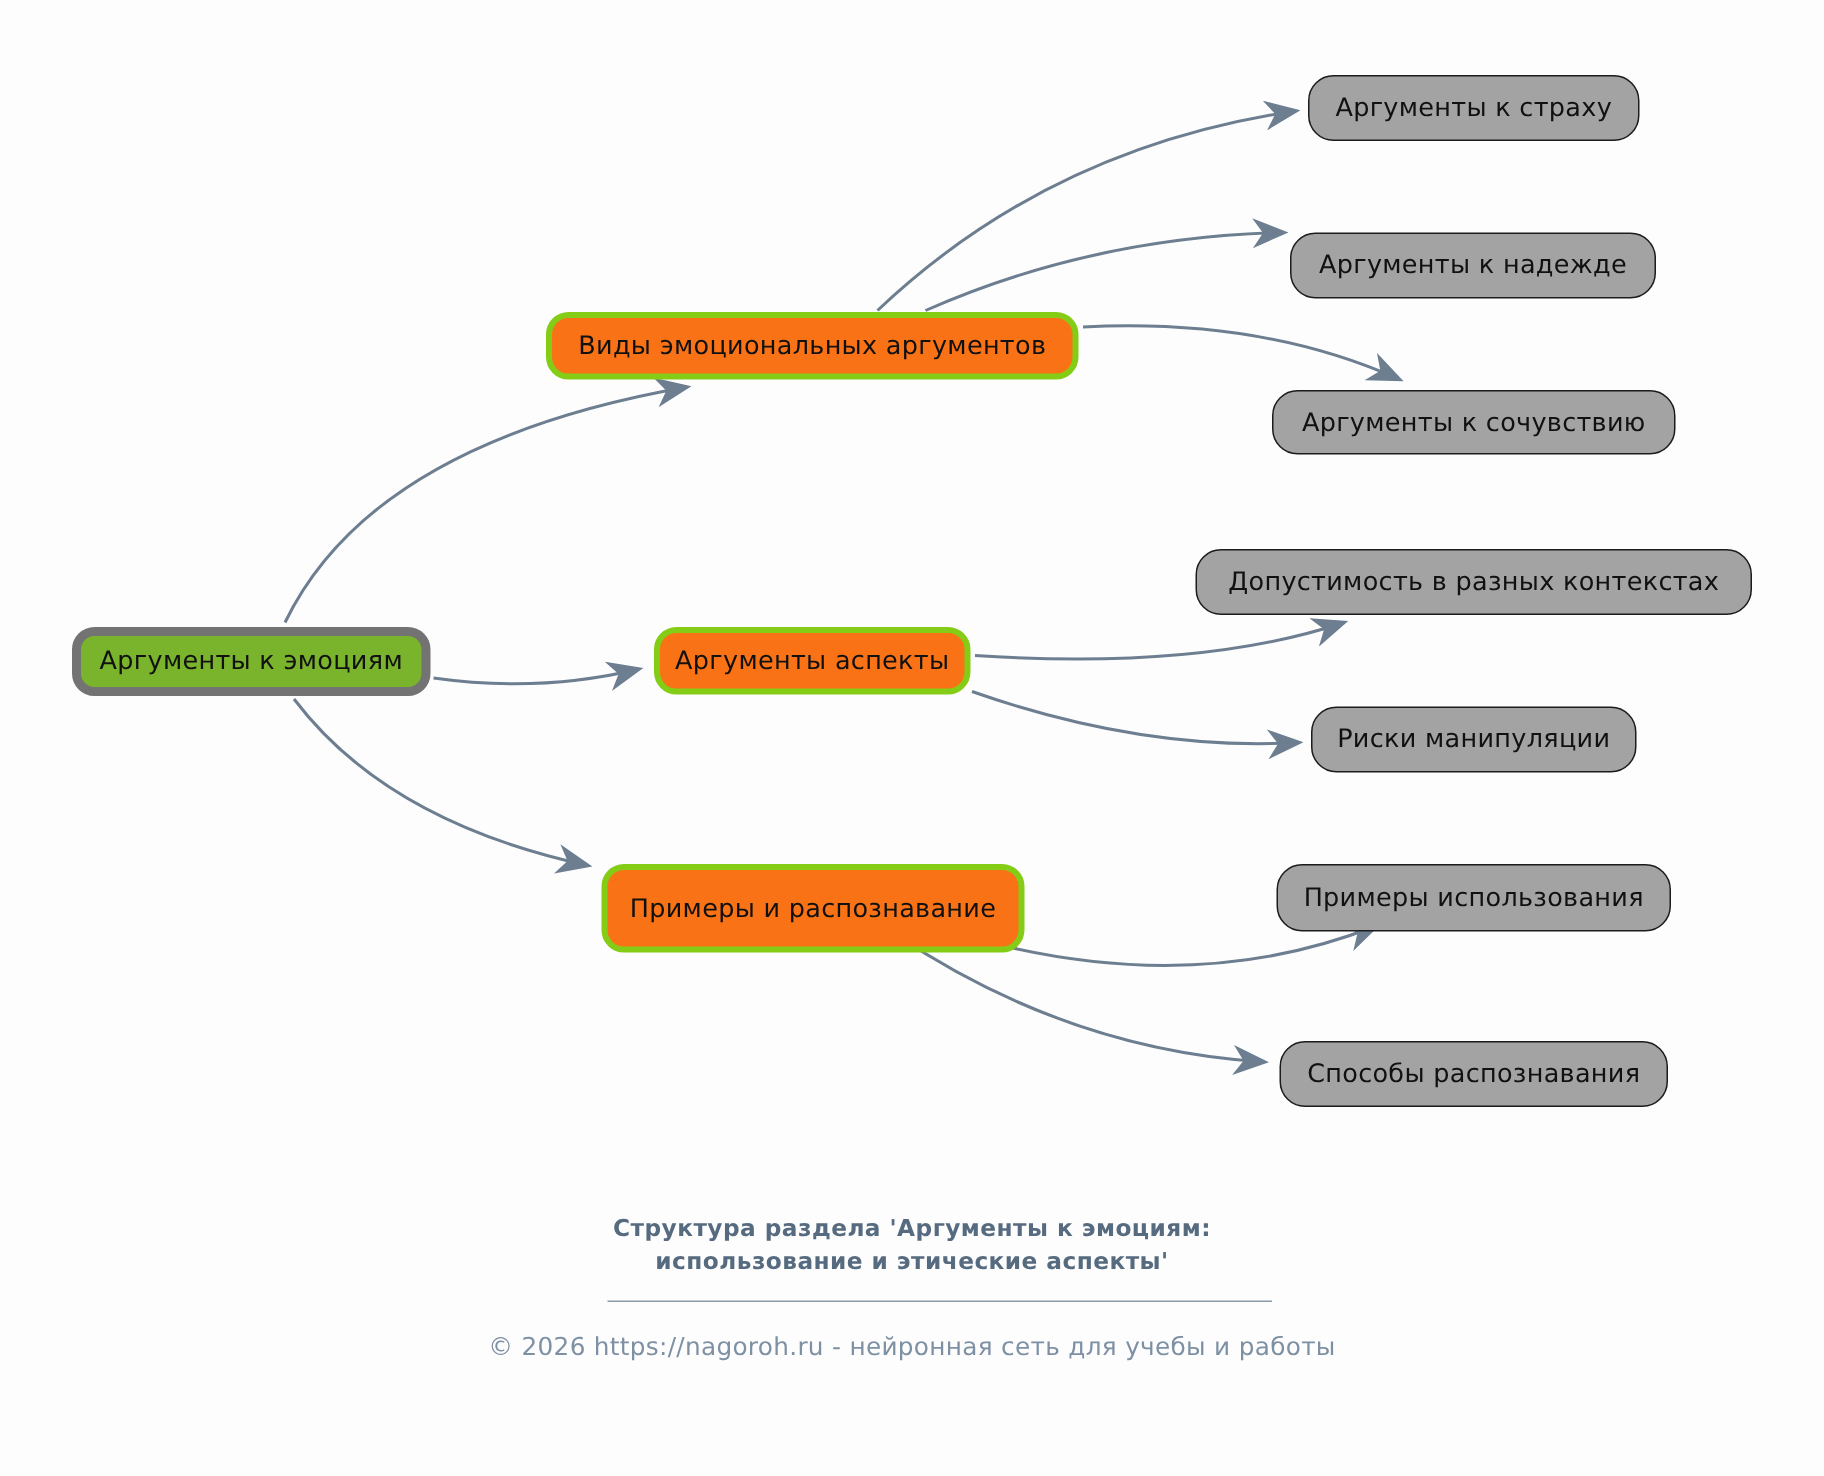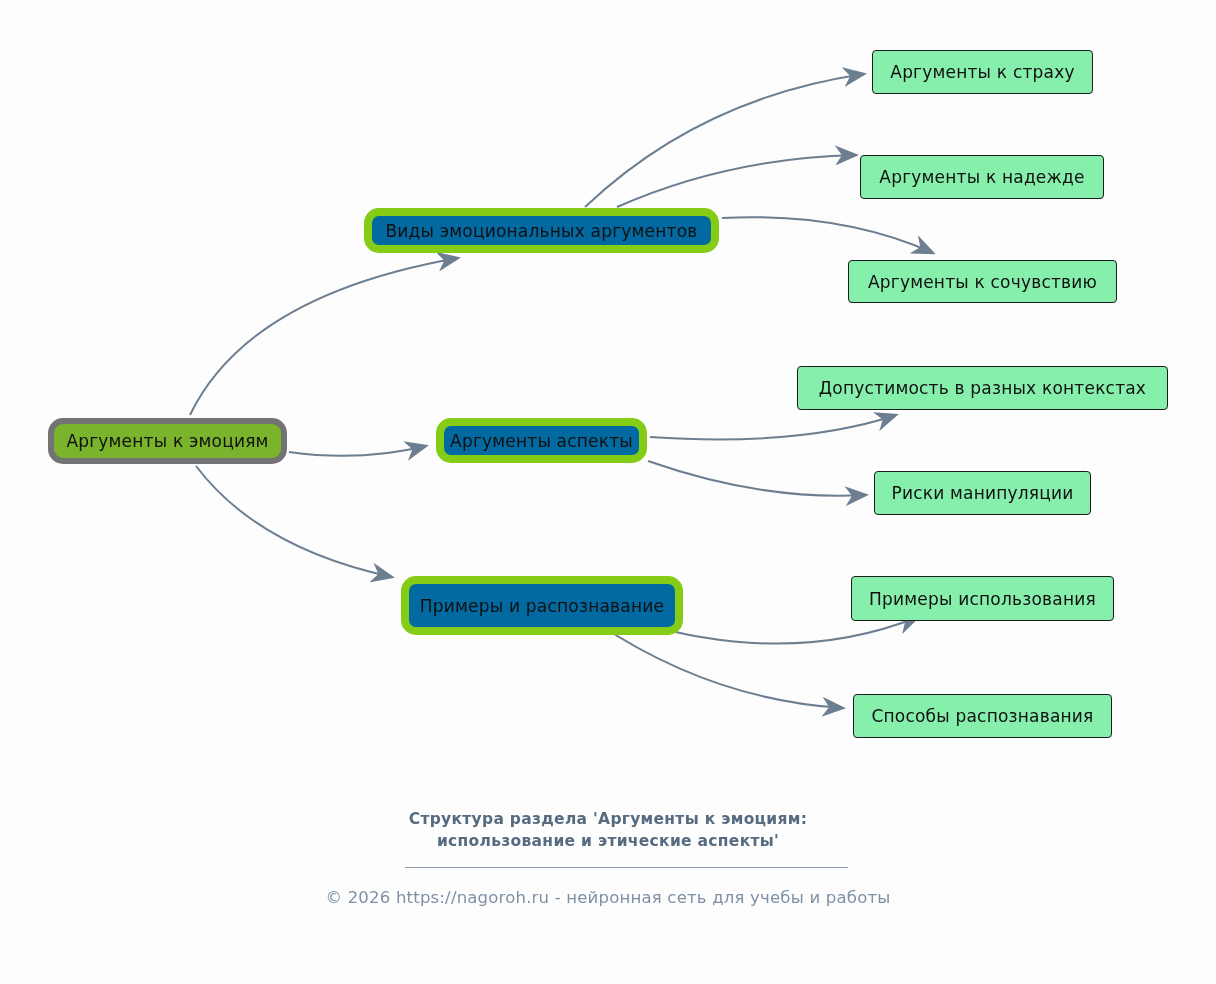--- a/index.html
+++ b/index.html
@@ -31,28 +31,28 @@
     font-size: 17px;
     color: #111111;
     letter-spacing: 0.2px;
   }
   .node.root {
     background: #7ab32c;
     border: 6px solid #737373;
     border-radius: 15px;
   }
   .node.branch {
-    background: #0369a1;
-    border: 8px solid #84cc16;
+    background: #f97316;
+    border: 4px solid #84cc16;
     border-radius: 15px;
   }
   .node.leaf {
-    background: #86efac;
+    background: #a3a3a3;
     border: 1.6px solid #1c1c1c;
-    border-radius: 4px;
+    border-radius: 17px;
   }
   .caption {
     position: absolute;
     left: 0;
     top: 808px;
     width: 1216px;
     text-align: center;
     font-weight: bold;
     font-size: 15.5px;
     line-height: 22px;

